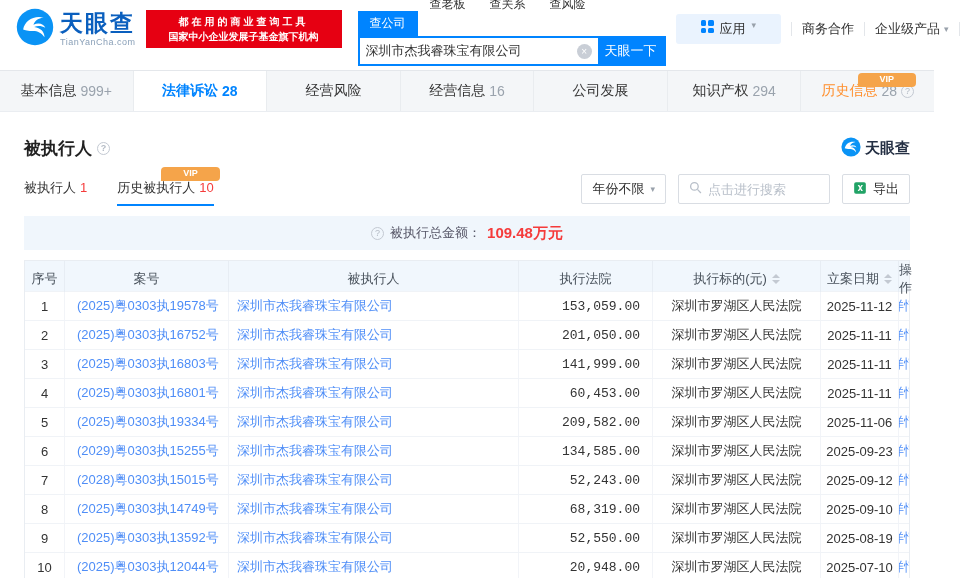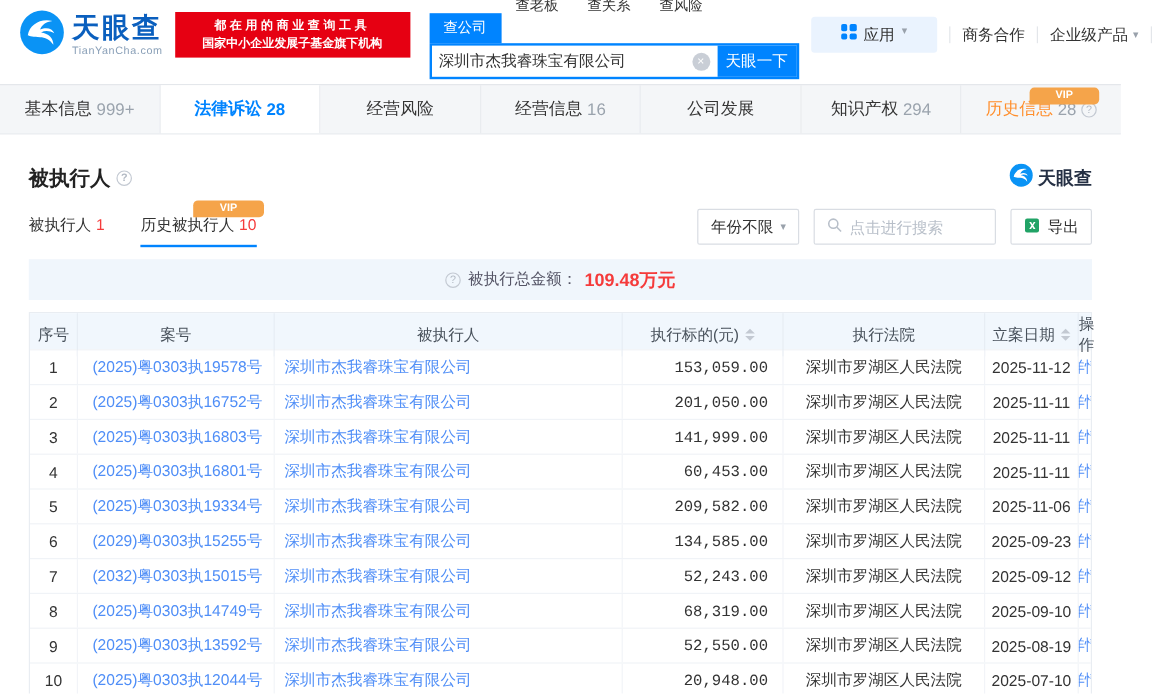--- a/index.html
+++ b/index.html
@@ -235,30 +235,30 @@
       <div class="thead">
           <div class="hcell c0">
             <span class="hlbl">序号</span>
           </div>
           <div class="hcell c1">
             <span class="hlbl">案号</span>
           </div>
           <div class="hcell c2">
             <span class="hlbl">被执行人</span>
           </div>
+          <div class="hcell c4">
+            <span class="hlbl">执行法院</span>
+          </div>
           <div class="hcell c3">
             <span class="hlbl">执行标的(元)</span>
             <span class="sort">
               <i class="up"></i>
               <i class="dn"></i>
             </span>
           </div>
-          <div class="hcell c4">
-            <span class="hlbl">执行法院</span>
-          </div>
           <div class="hcell c5">
             <span class="hlbl">立案日期</span>
             <span class="sort">
               <i class="up"></i>
               <i class="dn"></i>
             </span>
           </div>
           <div class="hcell c6">
             <span class="hlbl">操作</span>
           </div>
@@ -313,21 +313,21 @@
             <div class="cell c0">6</div>
             <div class="cell c1 link">(2029)粤0303执15255号</div>
             <div class="cell c2 link">深圳市杰我睿珠宝有限公司</div>
             <div class="cell c3">134,585.00</div>
             <div class="cell c4">深圳市罗湖区人民法院</div>
             <div class="cell c5">2025-09-23</div>
             <div class="cell c6 link">详情</div>
           </div>
           <div class="trow">
             <div class="cell c0">7</div>
-            <div class="cell c1 link">(2032)粤0303执15015号</div>
+            <div class="cell c1 link">(2028)粤0303执15015号</div>
             <div class="cell c2 link">深圳市杰我睿珠宝有限公司</div>
             <div class="cell c3">52,243.00</div>
             <div class="cell c4">深圳市罗湖区人民法院</div>
             <div class="cell c5">2025-09-12</div>
             <div class="cell c6 link">详情</div>
           </div>
           <div class="trow">
             <div class="cell c0">8</div>
             <div class="cell c1 link">(2025)粤0303执14749号</div>
             <div class="cell c2 link">深圳市杰我睿珠宝有限公司</div>

